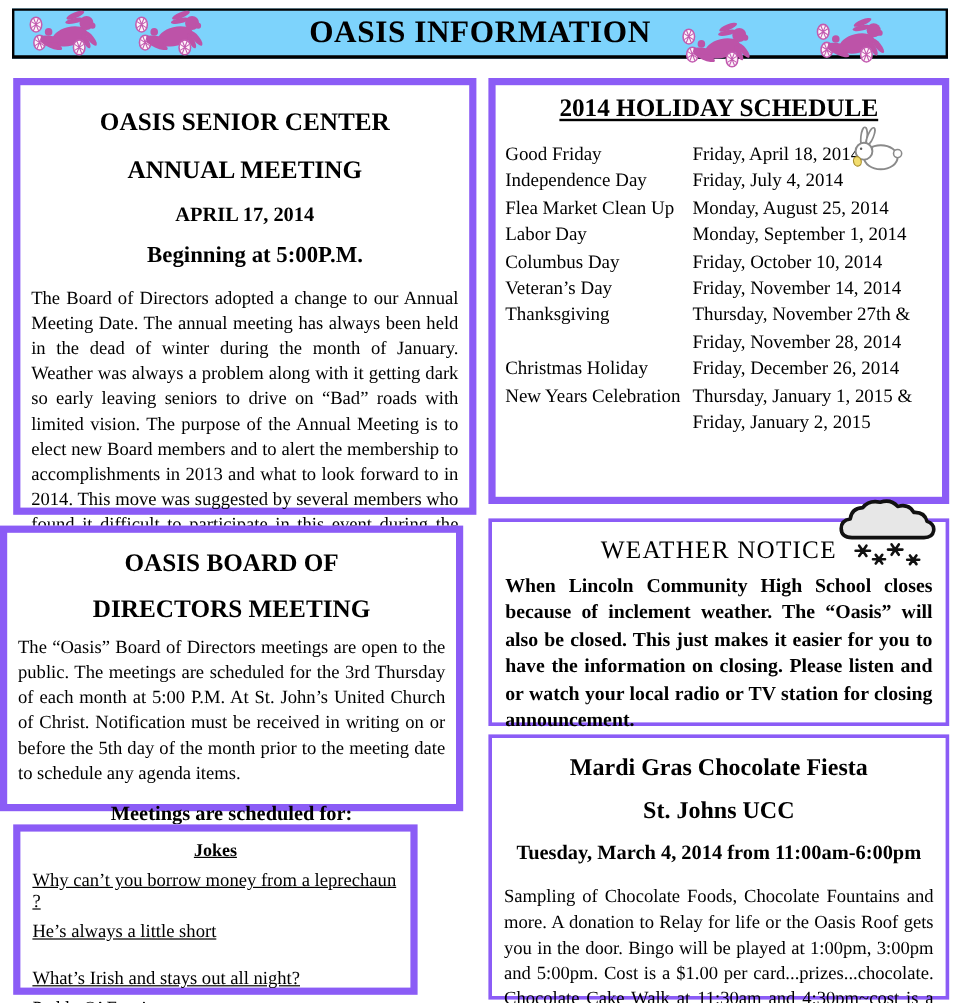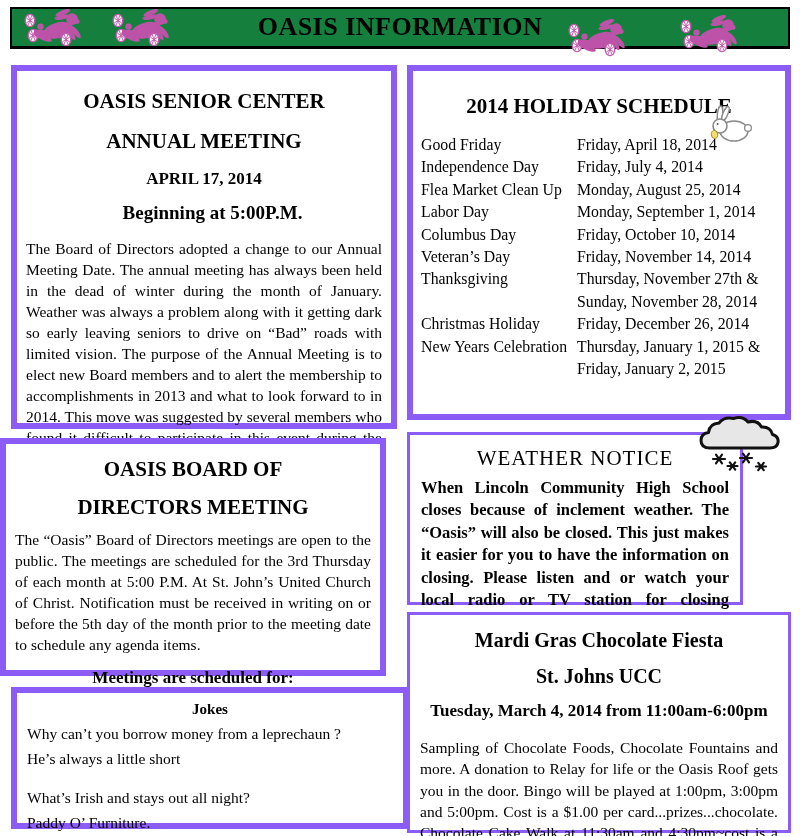--- a/index.html
+++ b/index.html
@@ -5,41 +5,41 @@
   html,body { margin:0; padding:0; background:#fff; }
   .page {
     position:relative; width:800px; height:836px; background:#fff;
     font-family:"Liberation Serif","DejaVu Serif",serif; color:#000; overflow:hidden;
   }
   .box { position:absolute; border:6px solid #8b5cf6; background:#fff; box-sizing:border-box; }
 
   
   .banner {
     position:absolute; left:10px; top:7px; width:780px; height:42px;
-    border:2px solid #000; border-bottom-width:3px; box-sizing:border-box; background:#15803d;
+    border:2px solid #000; border-bottom-width:3px; box-sizing:border-box; background:#7dd3fc;
   }
   .banner h1 {
     margin:0; text-align:center; font-size:26px; font-weight:bold; line-height:36px;
     letter-spacing:0.5px;
   }
   .deco-group { position:absolute; width:70px; height:56px; pointer-events:none; }
   .deco-bunny { position:absolute; left:10px; top:0; }
   .deco-egg { position:absolute; }
   .egg-a { left:0; top:5px; }
   .egg-b { left:3px; top:20px; }
   .egg-c { left:36px; top:24px; }
   .g1 { left:12px;  top:-1px; }
   .g2 { left:100px; top:-1px; }
   .g3 { left:556px; top:9px; }
   .g4 { left:668px; top:5px; }
 
   
   #box-annual  { left:11px; top:65px;  width:386px; height:364px; }
   #box-board   { left:0; top:438px; width:386px; height:238px; }
-  #box-jokes   { left:11px; top:687px; width:398px; height:142px; }
+  #box-jokes   { left:11px; top:687px; width:337px; height:142px;text-decoration:underline; }
 
   .title-lg { font-size:21px; font-weight:bold; text-align:center; margin:0; }
   #box-annual .t1 { margin-top:18px; }
   #box-annual .t2 { margin-top:15px; }
   .date-line { font-size:17px; font-weight:bold; text-align:center; margin:15px 0 0; }
   .time-line { font-size:19px; font-weight:bold; text-align:center; margin:13px 0 0;padding-left:17px; }
   .body-text {
     font-size:15.5px; line-height:21px; text-align:justify; margin:14px 9px 0;
   }
   #box-board .t1 { margin-top:13px; }
@@ -47,24 +47,24 @@
   #box-board .body-text { margin-top:9px; }
   .sched-label { font-size:17px; font-weight:bold; text-align:center; margin:13px 0 0; }
   .sched-dates { font-size:17.5px; font-weight:bold; text-align:center; margin:10px 0 0; }
 
   .jokes-title { font-size:15px; font-weight:bold; text-align:center; margin:8px 0 0; }
   .joke-line { font-size:15.5px; margin:7px 8px 0 10px; }
   .joke-gap { margin-top:21px; }
 
   
   #box-holiday { left:407px; top:65px;  width:384px; height:355px; }
-  #box-weather { left:407px; top:432px; width:336px; height:173px; border-width:3px; }
+  #box-weather { left:407px; top:432px; width:384px; height:173px; border-width:3px; }
   #box-mardi   { left:407px; top:612px; width:384px; height:221px; border-width:3px; }
 
-  #box-holiday .title-lg { margin-top:23px; }
+  #box-holiday .title-lg { margin-top:7px;text-decoration:underline; }
   .holiday-rows { margin:15px 0 0 8px; font-size:15.8px; }
   .h-row { display:flex; }
   .h-name { width:156px; line-height:22.4px; }
   .h-date { flex:1; line-height:22.4px; }
   .holiday-bunny { position:absolute; left:295px; top:34px; }
 
   #box-weather { overflow:visible; }
   .weather-title {
     font-size:21px; font-weight:normal; text-align:center; letter-spacing:1px; margin:11px 0 0;
   }
@@ -235,21 +235,21 @@
       <div class="h-row">
         <div class="h-name">Veteran’s Day</div>
         <div class="h-date">
             <div>Friday, November 14, 2014</div>
           </div>
       </div>
       <div class="h-row">
         <div class="h-name">Thanksgiving</div>
         <div class="h-date">
           <div>Thursday, November 27th &amp;</div>
-          <div>Sunday, November 28, 2014</div>
+          <div>Friday, November 28, 2014</div>
         </div>
       </div>
       <div class="h-row">
         <div class="h-name">Christmas Holiday</div>
         <div class="h-date">
           <div>Friday, December 26, 2014</div>
         </div>
       </div>
       <div class="h-row">
         <div class="h-name">New Years Celebration</div>

